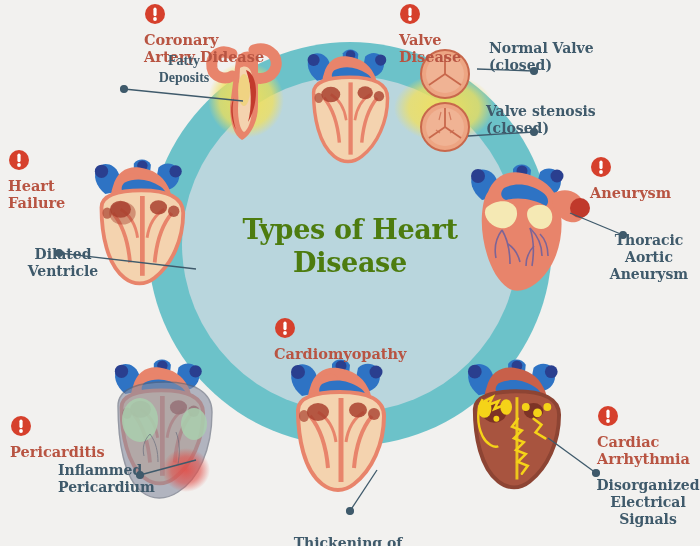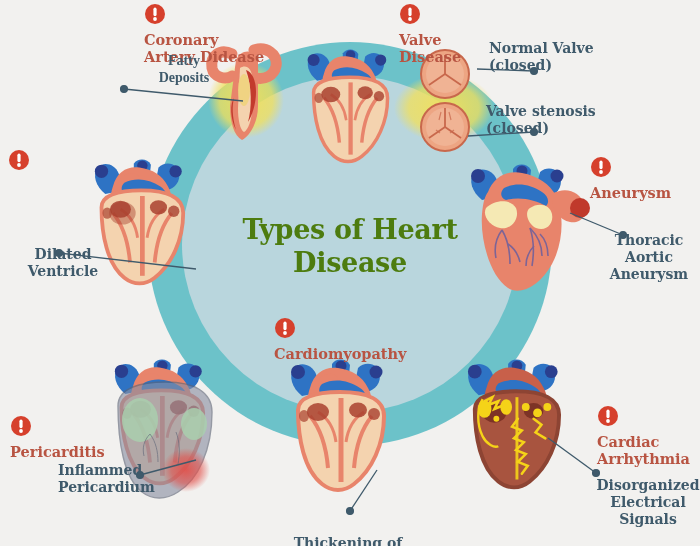--- a/index.html
+++ b/index.html
@@ -338,20 +338,22 @@
   </div>
 
   <div class="cat r" style="left:8px;top:148px;">
     <span class="alert-icon">
       <svg viewBox="0 0 22 22" width="22" height="22">
           <circle cx="11" cy="11" r="10" fill="#d6402c"></circle>
           <rect x="9.4" y="4.6" width="3.2" height="8.6" rx="1.6" fill="#fff"></rect>
           <circle cx="11" cy="16" r="1.9" fill="#fff"></circle>
         </svg>
     </span>
+    <span class="txt">Heart
+Failure</span>
   </div>
 
   <div class="cat r" style="left:274px;top:316px;justify-content:center;">
     <span class="alert-icon">
       <svg viewBox="0 0 22 22" width="22" height="22">
           <circle cx="11" cy="11" r="10" fill="#d6402c"></circle>
           <rect x="9.4" y="4.6" width="3.2" height="8.6" rx="1.6" fill="#fff"></rect>
           <circle cx="11" cy="16" r="1.9" fill="#fff"></circle>
         </svg>
     </span>

